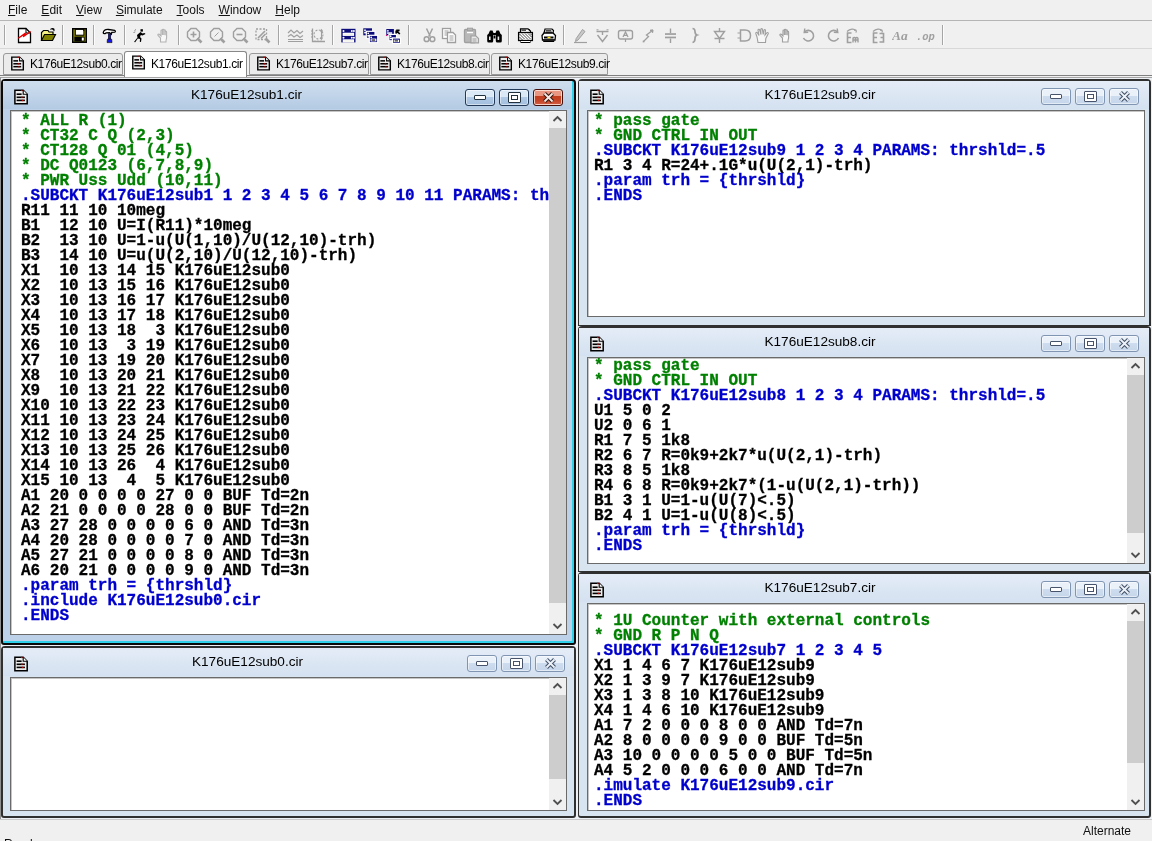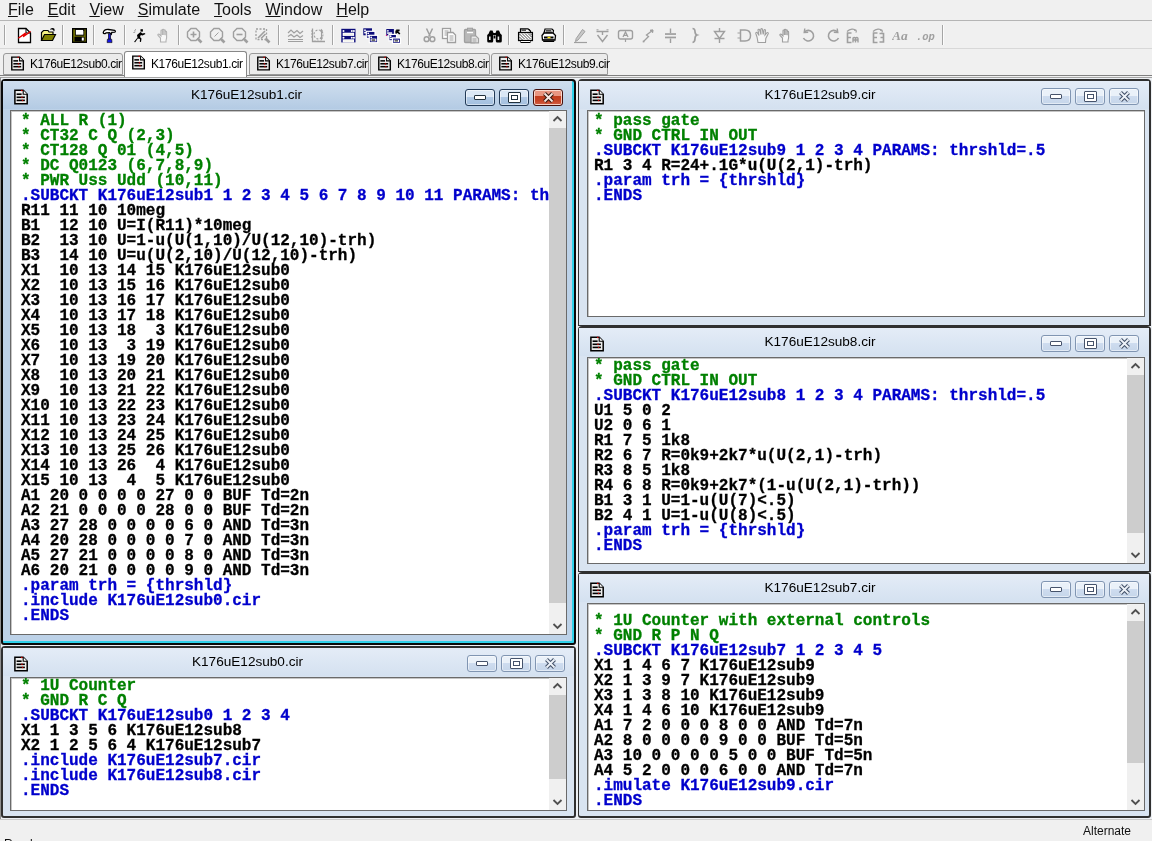--- a/index.html
+++ b/index.html
@@ -1,15 +1,15 @@
 <!DOCTYPE html>
 <html><head><meta charset="utf-8"><title>MC</title><style>
 *{margin:0;padding:0;box-sizing:border-box}
 html,body{width:1152px;height:841px;overflow:hidden;background:#f0f0f0;font-family:"Liberation Sans",sans-serif}
-#menubar{position:absolute;left:0;top:0;width:1152px;height:21px;background:#f0f0f0;border-bottom:1px solid #b5b5b5;line-height:20px;font-size:16px;color:#111;padding-left:1px}
+#menubar{position:absolute;left:0;top:0;width:1152px;height:21px;background:#f0f0f0;border-bottom:1px solid #b5b5b5;line-height:20px;font-size:12px;color:#111;padding-left:1px}
 .mi{display:inline-block;padding:0 7px}
 #toolbar{position:absolute;left:0;top:22px;width:1152px;height:27px;background:#f0f0f0;border-bottom:1px solid #d8d8d8}
 .tico{position:absolute;top:5px;width:17px;height:17px}
 .tsep{position:absolute;top:3px;width:1px;height:20px;background:#a5a5a5;box-shadow:1px 0 0 #fcfcfc}
 #tabbar{position:absolute;left:0;top:50px;width:1152px;height:27px;background:#f0f0f0}
 #tabline{position:absolute;left:0;top:25px;width:1152px;height:1px;background:#808080}
 .tab{position:absolute;top:3px;height:22px;background:#ebebeb;border:1px solid #999;border-radius:3px 3px 0 0;z-index:1}
 .tab.act{top:1px;height:26px;background:#fff;border:1px solid #888;border-bottom:0;z-index:3}
 .ti{position:absolute;left:6px;top:2px}
 .tab.act .ti{top:3px}
@@ -442,28 +442,20 @@
         </span>
         <span class="wb">
           <svg width="13" height="11" viewBox="0 0 13 11">
             <path d="M2.5 1.5 L10.5 9.5 M10.5 1.5 L2.5 9.5" stroke="#45536b" stroke-width="4"></path>
             <path d="M2.5 1.5 L10.5 9.5 M10.5 1.5 L2.5 9.5" stroke="#eef3f9" stroke-width="1.8"></path>
           </svg>
         </span>
       </span>
     </div>
 <div class="cont" style="left:7px;right:7px;top:29px;bottom:5px">
-<pre class="code" style="padding:1px 0 0 10px"><span class="g">* 1U Counter</span>
-<span class="g">* GND R C Q</span>
-<span class="b">.SUBCKT K176uE12sub0 1 2 3 4</span>
-X1 1 3 5 6 K176uE12sub8
-X2 1 2 5 6 4 K176uE12sub7
-<span class="b">.include K176uE12sub7.cir</span>
-<span class="b">.include K176uE12sub8.cir</span>
-<span class="b">.ENDS</span></pre>
       <div class="vsb">
         <div class="sbtn" style="top:0">
           <svg width="15" height="17" viewBox="0 0 15 17">
             <path d="M3.5 10 L7.5 6 L11.5 10" fill="none" stroke="#505050" stroke-width="1.8"></path>
           </svg>
         </div>
         <div class="sthumb" style="top:17px;height:84px"></div>
         <div class="sbtn" style="bottom:0">
           <svg width="15" height="17" viewBox="0 0 15 17">
             <path d="M3.5 7 L7.5 11 L11.5 7" fill="none" stroke="#505050" stroke-width="1.8"></path>

